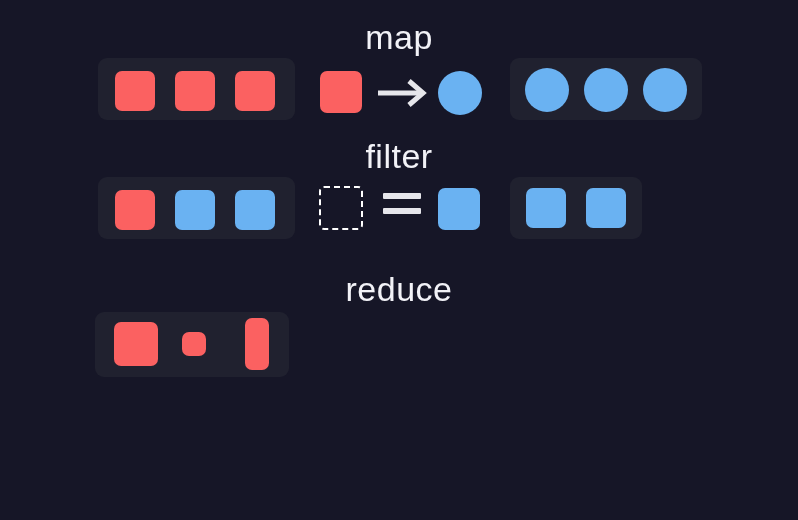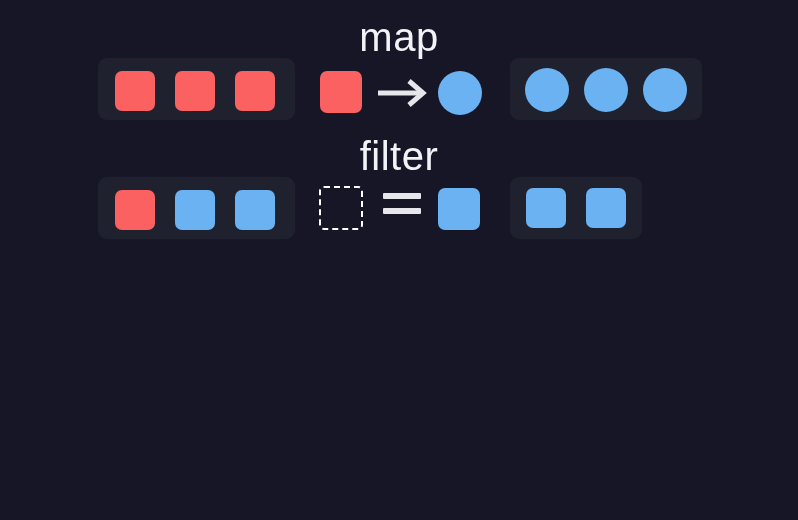--- a/index.html
+++ b/index.html
@@ -27,21 +27,21 @@
     left: 0;
     width: 798px;
   }
   .row-title {
     position: absolute;
     top: 0;
     left: 0;
     width: 798px;
     text-align: center;
     color: #F2F2F7;
-    font-size: 40px;
+    font-size: 34px;
     font-weight: 300;
     letter-spacing: 0.5px;
     line-height: 38px;
   }
 
   
   .panel {
     position: absolute;
     background: #20212F;
     border-radius: 9px;
@@ -129,15 +129,25 @@
         <span></span>
     </div>
     <div class="abs sq blue" style="left:438px; top:51px; width:42px; height:42px;"></div>
 
     <div class="panel" style="left:510px; top:40px; width:132px; height:62px;">
       <div class="abs sq blue" style="left:16px; top:11px; width:40px; height:40px;"></div>
       <div class="abs sq blue" style="left:76px; top:11px; width:40px; height:40px;"></div>
     </div>
   </div>
 
+  <div class="row" style="top:270px;height:120px;">
+    <div class="row-title">reduce</div>
+
+    <div class="panel" style="left:95px; top:42px; width:194px; height:65px;">
+      <div class="abs sq red" style="left:19px; top:10px; width:44px; height:44px;"></div>
+      <div class="abs sq red" style="left:87px; top:20px; width:24px; height:24px;"></div>
+      <div class="abs sq red" style="left:150px; top:6px; width:24px; height:52px;"></div>
+    </div>
+
+  </div>
 
 
 </div>
 
 </body></html>

